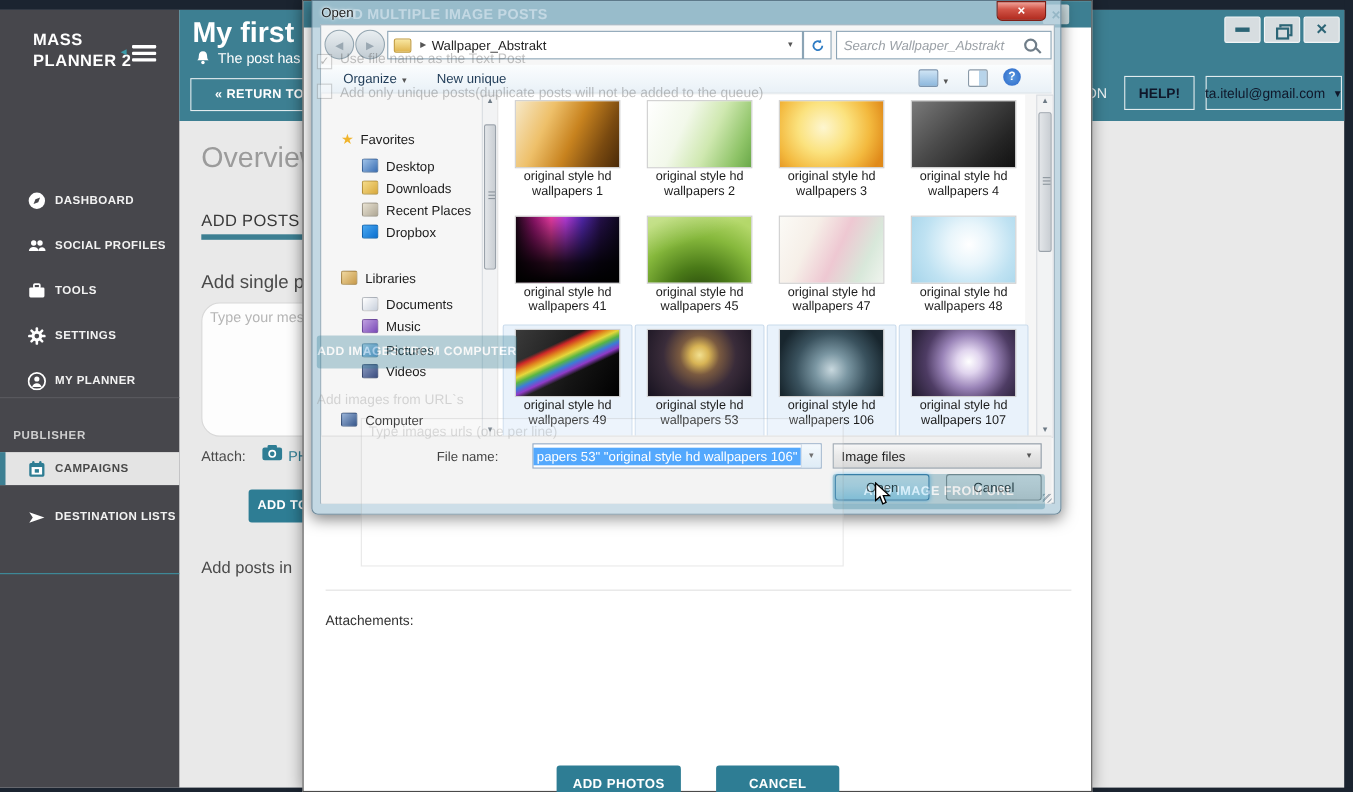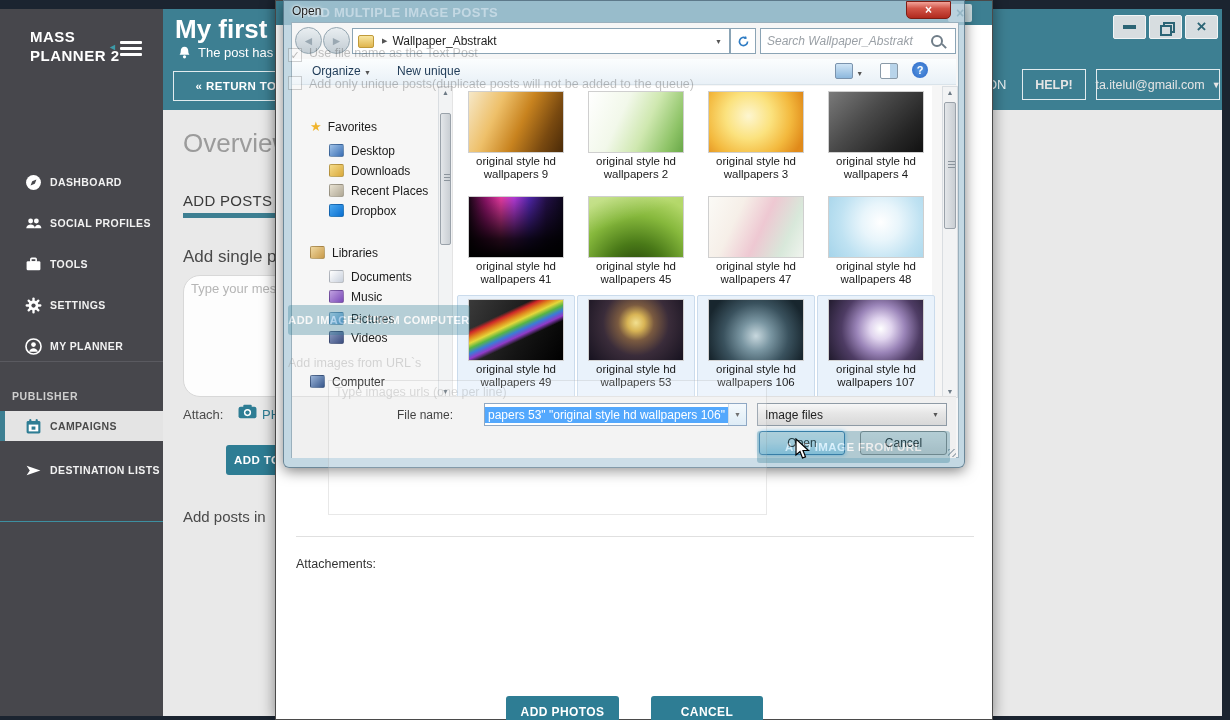--- a/index.html
+++ b/index.html
@@ -16,21 +16,21 @@
   .sb-item .ic{width:17px;height:17px;margin-left:25px;margin-right:8px;flex:0 0 auto;}
   .sb-item.active{background:#e4e4e4;color:#4a4a4a;}
   .sb-item.active::before{content:"";position:absolute;left:0;top:0;width:5px;height:100%;background:#3d7f92;}
   .sb-section{position:absolute;left:12px;color:#cfcfcf;font-size:10.5px;font-weight:bold;letter-spacing:.6px;}
   #topbar{left:163px;top:9px;width:1059px;height:101px;background:#3d7f92;color:#fff;}
   .ret-btn{border:1px solid rgba(255,255,255,.85);color:#fff;font-size:11.5px;font-weight:bold;
     letter-spacing:.4px;display:flex;align-items:center;justify-content:center;}
   .winbtn{width:31px;height:22px;background:#d7dde0;border:1px solid #f2f5f6;border-radius:2px;
     display:flex;align-items:center;justify-content:center;color:#2c6576;font-weight:bold;}
   .tealtxt{color:rgba(255,255,255,.9);}
-  .hdr-pill{border:1px solid rgba(255,255,255,.85);color:#e5e5e5;display:flex;align-items:center;justify-content:center;}
+  .hdr-pill{border:1px solid rgba(255,255,255,.85);color:#0f172a;display:flex;align-items:center;justify-content:center;}
   
   .h-overview{color:#9b9b9b;font-size:26px;}
   .tab{color:#3a3a3a;font-size:15px;letter-spacing:.3px;}
   .tab-underline{background:#3d7f92;height:5px;}
   .fake-textarea{background:#fdfdfd;border:1px solid #d8d8d8;color:#b5b5b5;font-size:13px;padding:5px 7px;}
   .teal-btn{background:#2e7d94;color:#fff;font-weight:bold;display:flex;align-items:center;justify-content:center;
     border-radius:3px;font-size:11.5px;letter-spacing:.4px;}
   
   #modal{left:275px;top:0;width:718px;height:720px;background:#fff;border:1px solid #4a4a4a;
     box-shadow:0 0 14px rgba(0,0,0,.45);box-sizing:border-box;}
@@ -339,21 +339,21 @@
           <span class="grip3" style="top:60px;"></span>
             <span class="grip3" style="top:63px;"></span>
             <span class="grip3" style="top:66px;"></span>
         </div>
         <div class="sarrow" style="position:absolute;bottom:2px;left:0;right:0;">▼</div>
       </div>
 
       <div id="filepane">
           <div class="file-item" style="left: 5px; top: 2px;">
             <div class="thumb" style="background: linear-gradient(115deg, rgb(246, 232, 200) 0%, rgb(238, 192, 106) 30%, rgb(200, 131, 31) 55%, rgb(122, 74, 16) 80%, rgb(74, 42, 8) 100%);"></div>
-            <div class="fname">original style hd wallpapers 9</div>
+            <div class="fname">original style hd wallpapers 1</div>
           </div>
           <div class="file-item" style="left: 125px; top: 2px;">
             <div class="thumb" style="background: linear-gradient(115deg, rgb(255, 255, 255) 0%, rgb(242, 248, 234) 35%, rgb(207, 232, 176) 60%, rgb(143, 196, 104) 85%, rgb(105, 168, 72) 100%);"></div>
             <div class="fname">original style hd wallpapers 2</div>
           </div>
           <div class="file-item" style="left: 245px; top: 2px;">
             <div class="thumb" style="background: radial-gradient(circle at 42% 40%, rgb(253, 246, 208) 0%, rgb(251, 226, 126) 35%, rgb(243, 185, 62) 65%, rgb(224, 138, 26) 90%);"></div>
             <div class="fname">original style hd wallpapers 3</div>
           </div>
           <div class="file-item" style="left: 365px; top: 2px;">

